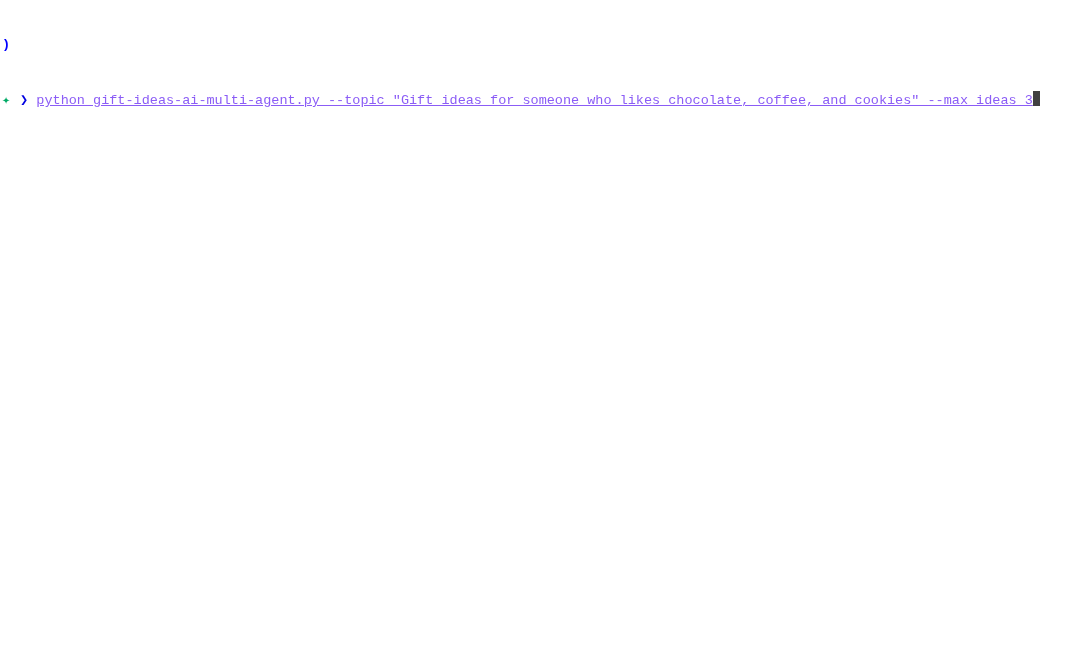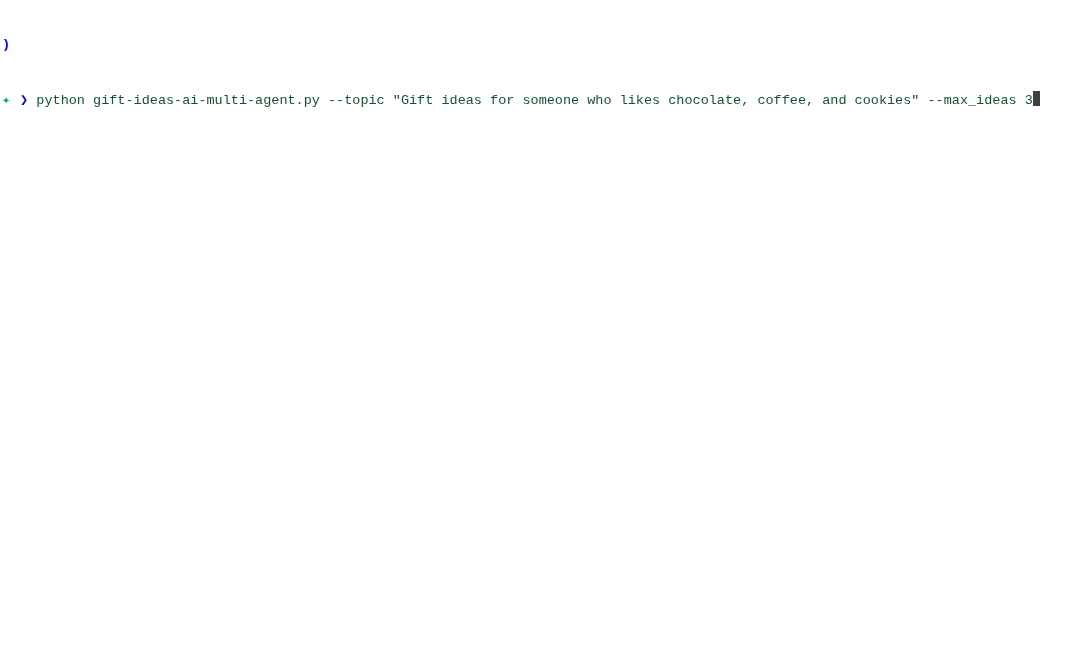--- a/index.html
+++ b/index.html
@@ -29,21 +29,22 @@
     color: #00aa66;
     display: inline-block;
     width: 10px;
   }
   .prompt-arrow {
     color: #0000e0;
     font-weight: 700;
     display: inline-block;
   }
   .cmd {
-    color: #14532d;
+    color: #8b5cf6;
+    text-decoration: underline;
   }
   .cursor {
     display: inline-block;
     width: 7px;
     height: 15px;
     background: #404040;
     vertical-align: -2px;
   }
 </style>
 </head>

